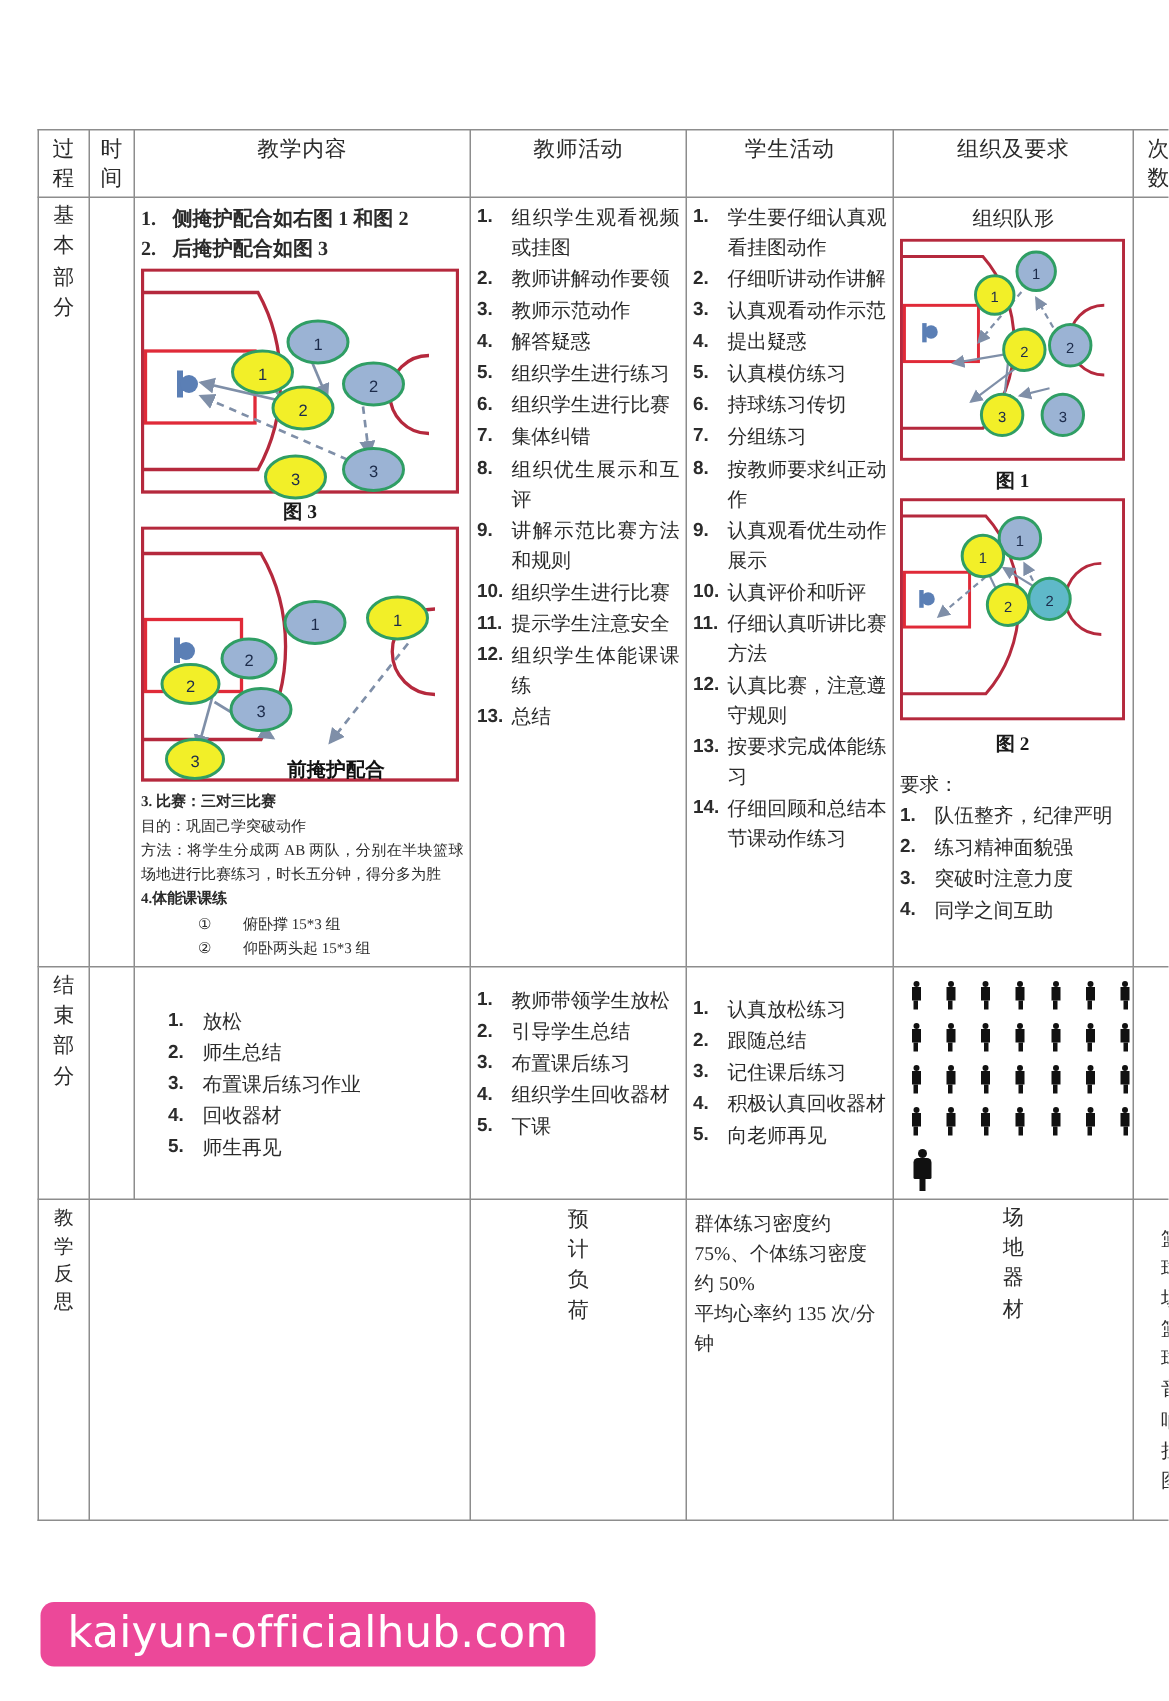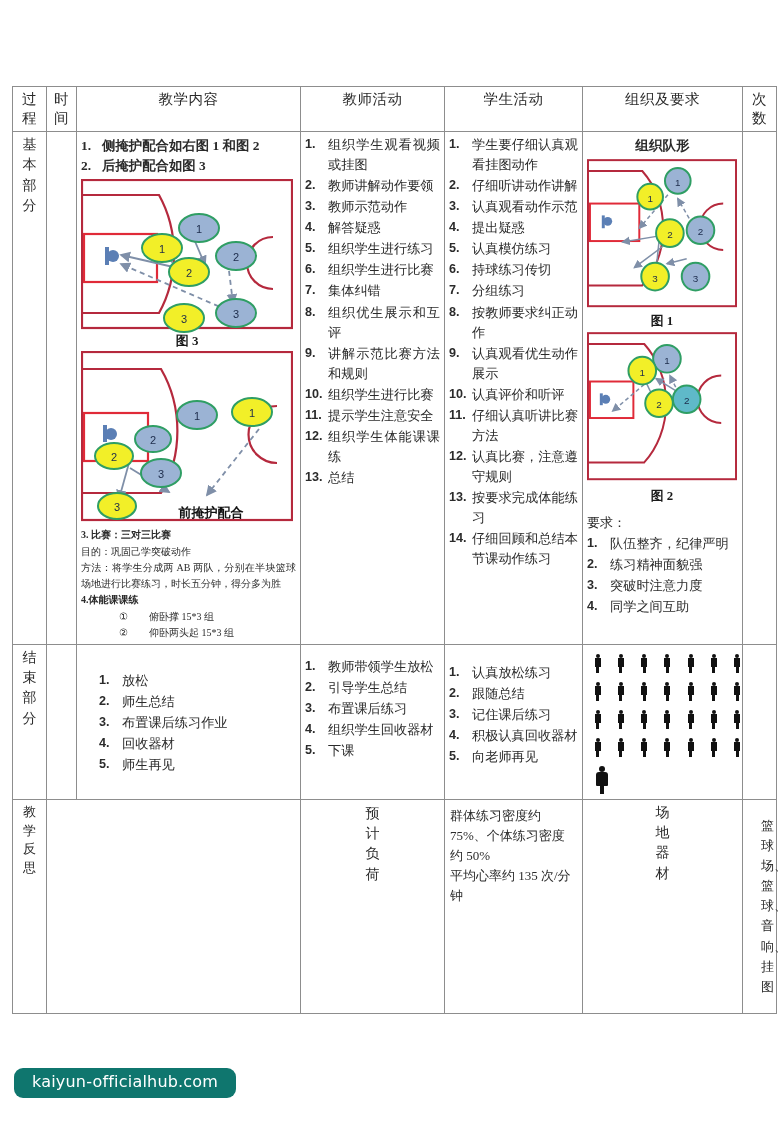--- a/index.html
+++ b/index.html
@@ -5,21 +5,21 @@
   * { box-sizing: border-box; }
   html, body { margin:0; padding:0; }
   body {
     width: 779px; height: 1134px;
     background: #ffffff;
     font-family: "Liberation Serif", "DejaVu Serif", serif;
     color: #2b2b2b;
     position: relative;
     overflow: hidden;
   }
-  .page { position:absolute; left:0; top:0; width:617px; height:1134px; }
+  .page { position:absolute; left:13px; top:0; width:617px; height:1134px; }
 
   table.plan {
     position:absolute;
     left: 12px; top: 86px;
     width: 755px;
     border-collapse: collapse;
     table-layout: fixed;
   }
   table.plan td, table.plan th {
     border: 1px solid #8d8d8d;
@@ -55,21 +55,21 @@
 
   .content-head { font-size: 13.4px; font-weight: bold; line-height:1.5; margin:1px 0 3px 0; }
   .content-head .hline { display:block; padding-left: 21px; position: relative; }
   .content-head .hline .n { position:absolute; left:0; top:0; }
 
   .para { font-size: 10px; line-height: 1.55; margin: 1px 0; text-align: justify; }
   .para.b { font-weight: bold; }
   .sub { font-size: 10px; line-height:1.6; margin-left: 38px; }
   .sub .circ { display:inline-block; width: 30px; }
 
-  .orgtitle { text-align:center; font-weight:bold; font-size: 13.6px; margin: 2px 0 4px 0; }
+  .orgtitle { text-align:center; font-weight:normal; font-size: 13.6px; margin: 2px 0 4px 0; }
 
   .req-title { font-size: 13px; margin: 6px 0 2px 0; }
 
   svg.court { display:block; }
   .courtwrap { position: relative; }
 
   .formation { padding: 6px 2px 2px 6px; }
   .frow { display:flex; gap: 20px; margin-bottom: 9px; }
   .person { width: 9px; height: 19px; position: relative; }
   .person .head { position:absolute; left:2.5px; top:0; width:4px; height:4px; background:#111; border-radius:50%; }
@@ -81,25 +81,25 @@
   .teacher .legs { position:absolute; left:5px; top:19px; width:4px; height:9px; background:#111; }
 
   .reflect td { height: 100px; }
   .mini { font-size: 13px; line-height:1.55; }
   .mini p { margin: 0; }
 
   .watermark {
     position:absolute;
     left: 14px; top: 1068px;
     padding: 6px 18px 8px 18px;
-    background: #0f766e;
+    background: #ec4899;
     color: #ffffff;
     border-radius: 9px;
     font-family: "DejaVu Sans", "Liberation Sans", sans-serif;
-    font-size: 16px;
+    font-size: 29px;
     letter-spacing: 0.2px;
     line-height: 1;
   }
 </style>
 </head>
 <body>
 
 <div class="page">
 
 <table class="plan">

